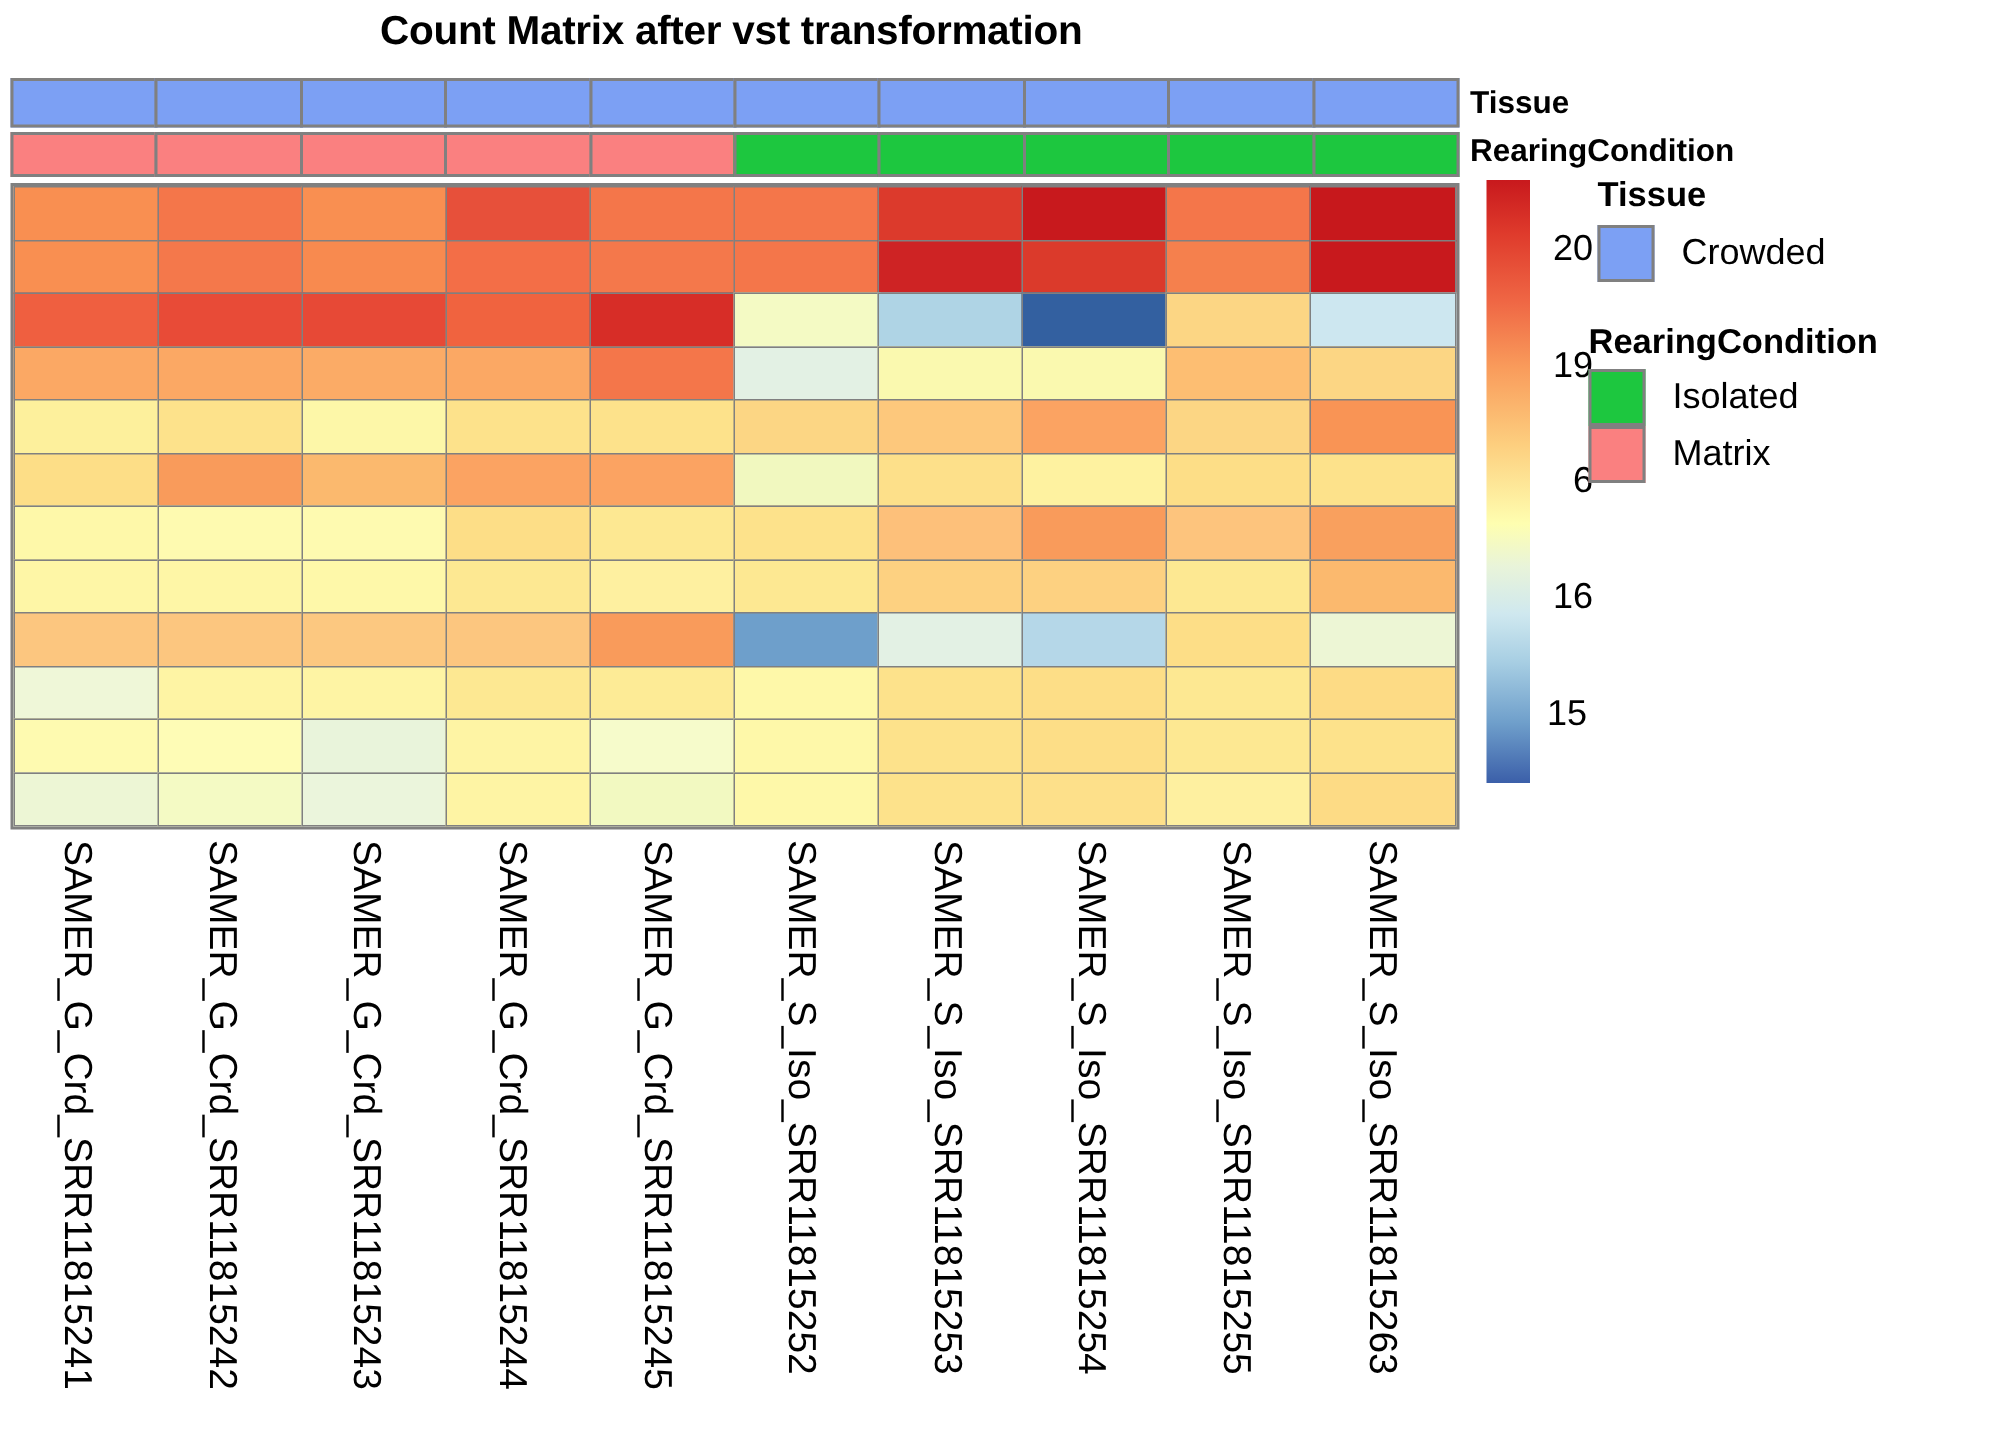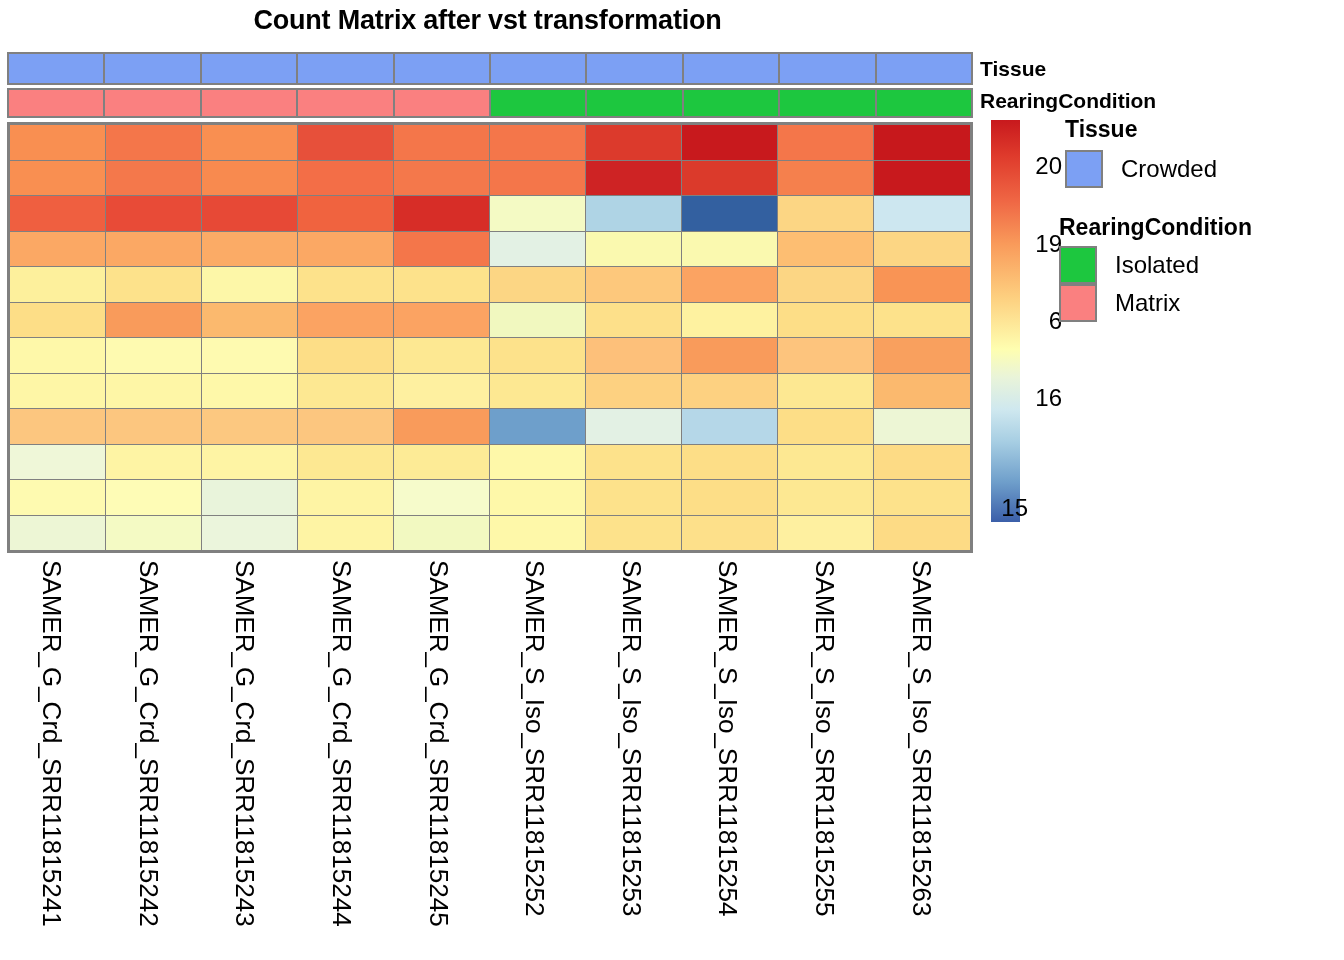--- a/index.html
+++ b/index.html
@@ -305,21 +305,21 @@
         <div class="xtick">SAMER_S_Iso_SRR11815263</div>
       </div>
     </div>
 
   <div id="cbar"></div>
   <div id="cbar-ticks">
       <div class="cbtick" style="left: 1026px; top: 154.385px;">20</div>
       <div class="cbtick" style="left: 1026px; top: 231.692px;">19</div>
       <div class="cbtick" style="left: 1026px; top: 309px;">6</div>
       <div class="cbtick" style="left: 1026px; top: 386.308px;">16</div>
-      <div class="cbtick" style="left: 992px; top: 463.615px; margin-top: 32px;">15</div>
+      <div class="cbtick" style="left: 1022px; top: 463.615px;">15</div>
     </div>
 
   <div id="legends">
       <div class="legtitle" style="left: 1065px; top: 118px;">Tissue</div>
       <div class="legkey" style="background: rgb(124, 160, 244); left: 1065px; top: 150px;"></div>
       <div class="leglabel" style="left: 1121px; top: 157px;">Crowded</div>
       <div class="legtitle" style="left: 1059px; top: 216px;">RearingCondition</div>
       <div class="legkey" style="background: rgb(29, 199, 63); left: 1059px; top: 246px;"></div>
       <div class="leglabel" style="left: 1115px; top: 253px;">Isolated</div>
       <div class="legkey" style="background: rgb(250, 128, 128); left: 1059px; top: 284px;"></div>

